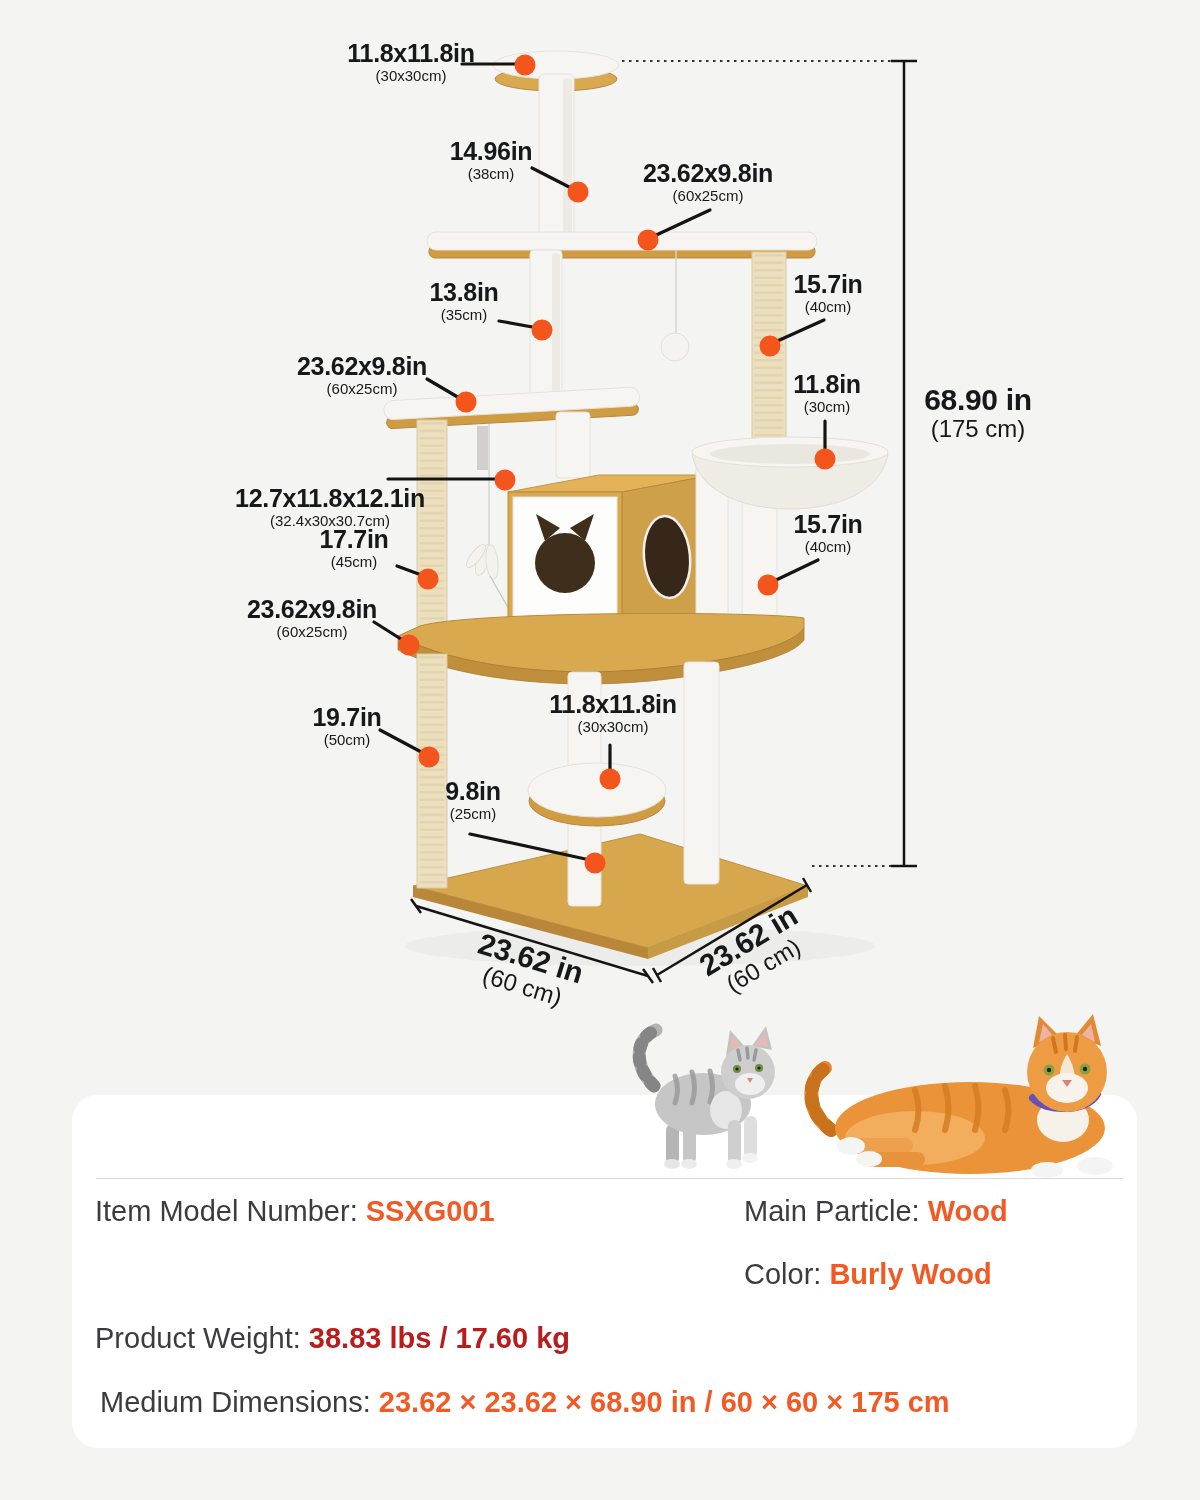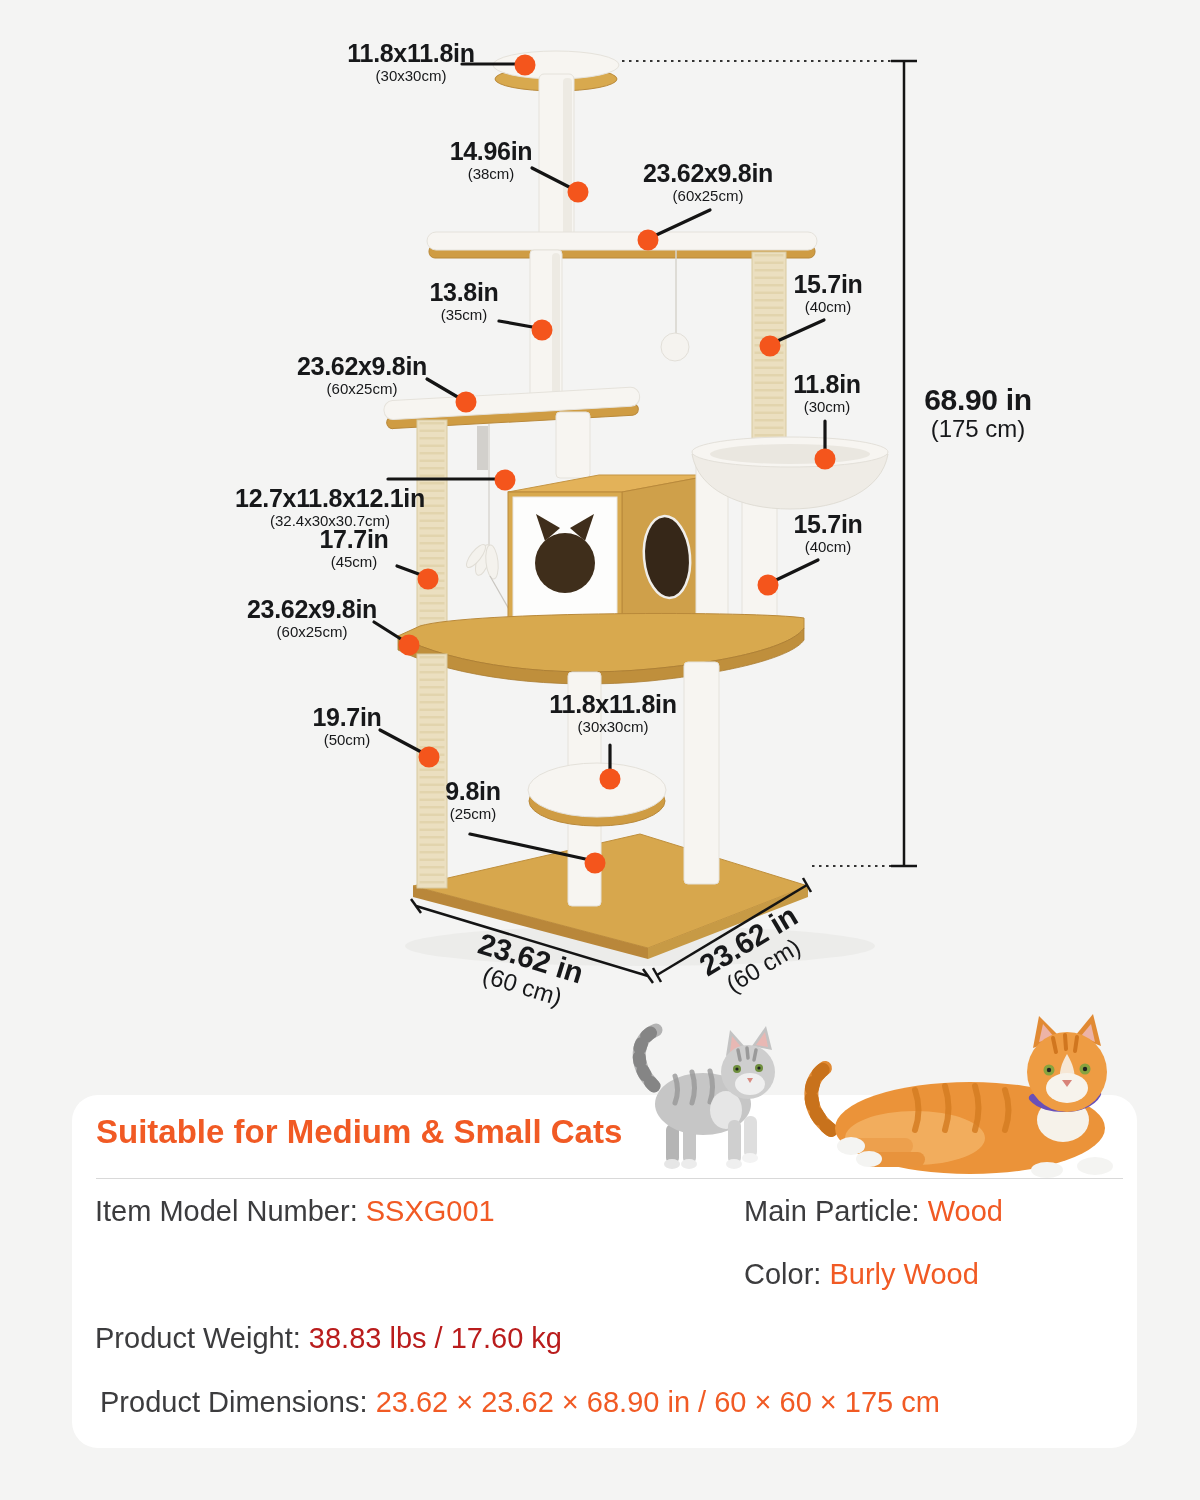--- a/index.html
+++ b/index.html
@@ -15,21 +15,21 @@
   .dim-label.big .in { font-size:30px; }
   .dim-label.big .cm { font-size:24px; }
   .dim-label.rot-l { transform:rotate(17deg); transform-origin:center; }
   .dim-label.rot-r { transform:rotate(-31deg); transform-origin:center; }
 
   .card { position:absolute; left:72px; top:1095px; width:1065px; height:353px;
           background:#ffffff; border-radius:26px; z-index:2; }
   .card-heading { position:absolute; left:24px; top:18px; font-size:33px; font-weight:700; }
   .card-divider { position:absolute; left:24px; right:14px; top:83px; height:1px; background:#d9d9d9; }
   .spec-row { position:absolute; font-size:29px; color:#3c3c3e; white-space:nowrap; }
-  .spec-value { font-weight:400; }
+  .spec-value { font-weight:700; }
 </style>
 </head>
 <body>
 
 <div id="stage">
 
   <svg id="tree-svg" width="1200" height="1050" viewBox="0 0 1200 1050">
 
     <ellipse cx="640" cy="946" rx="235" ry="20" fill="#ececea"></ellipse>
 
@@ -254,33 +254,32 @@
       <span class="in">23.62 in</span>
       <span class="cm">(60 cm)</span>
     </div>
     <div class="dim-label big rot-r" style="left:665px;top:922px;width:180px;">
       <span class="in">23.62 in</span>
       <span class="cm">(60 cm)</span>
     </div>
   </div>
 
   <div class="card">
-    <div class="card-heading" style="color:#f15a24;">Suitable for Medium &amp; Small Cats</div>
     <div class="card-divider"></div>
 
     <div class="spec-row" style="left:23px;top:100px;">
       <span class="spec-label">Item Model Number:</span>
       <span class="spec-value" style="color:#f15a24;">SSXG001</span>
     </div>
     <div class="spec-row" style="left:23px;top:227px;">
       <span class="spec-label">Product Weight:</span>
       <span class="spec-value" style="color:#b91c1c;text-align:right;">38.83 lbs / 17.60 kg</span>
     </div>
     <div class="spec-row" style="left:28px;top:291px;">
-      <span class="spec-label">Product Dimensions:</span>
+      <span class="spec-label">Medium Dimensions:</span>
       <span class="spec-value" style="color:#f15a24;">23.62 × 23.62 × 68.90 in / 60 × 60 × 175 cm</span>
     </div>
 
     <div class="spec-row" style="left:672px;top:100px;">
       <span class="spec-label">Main Particle:</span>
       <span class="spec-value" style="color:#f15a24;">Wood</span>
     </div>
     <div class="spec-row" style="left:672px;top:163px;">
       <span class="spec-label">Color:</span>
       <span class="spec-value" style="color:#f15a24;">Burly Wood</span>

